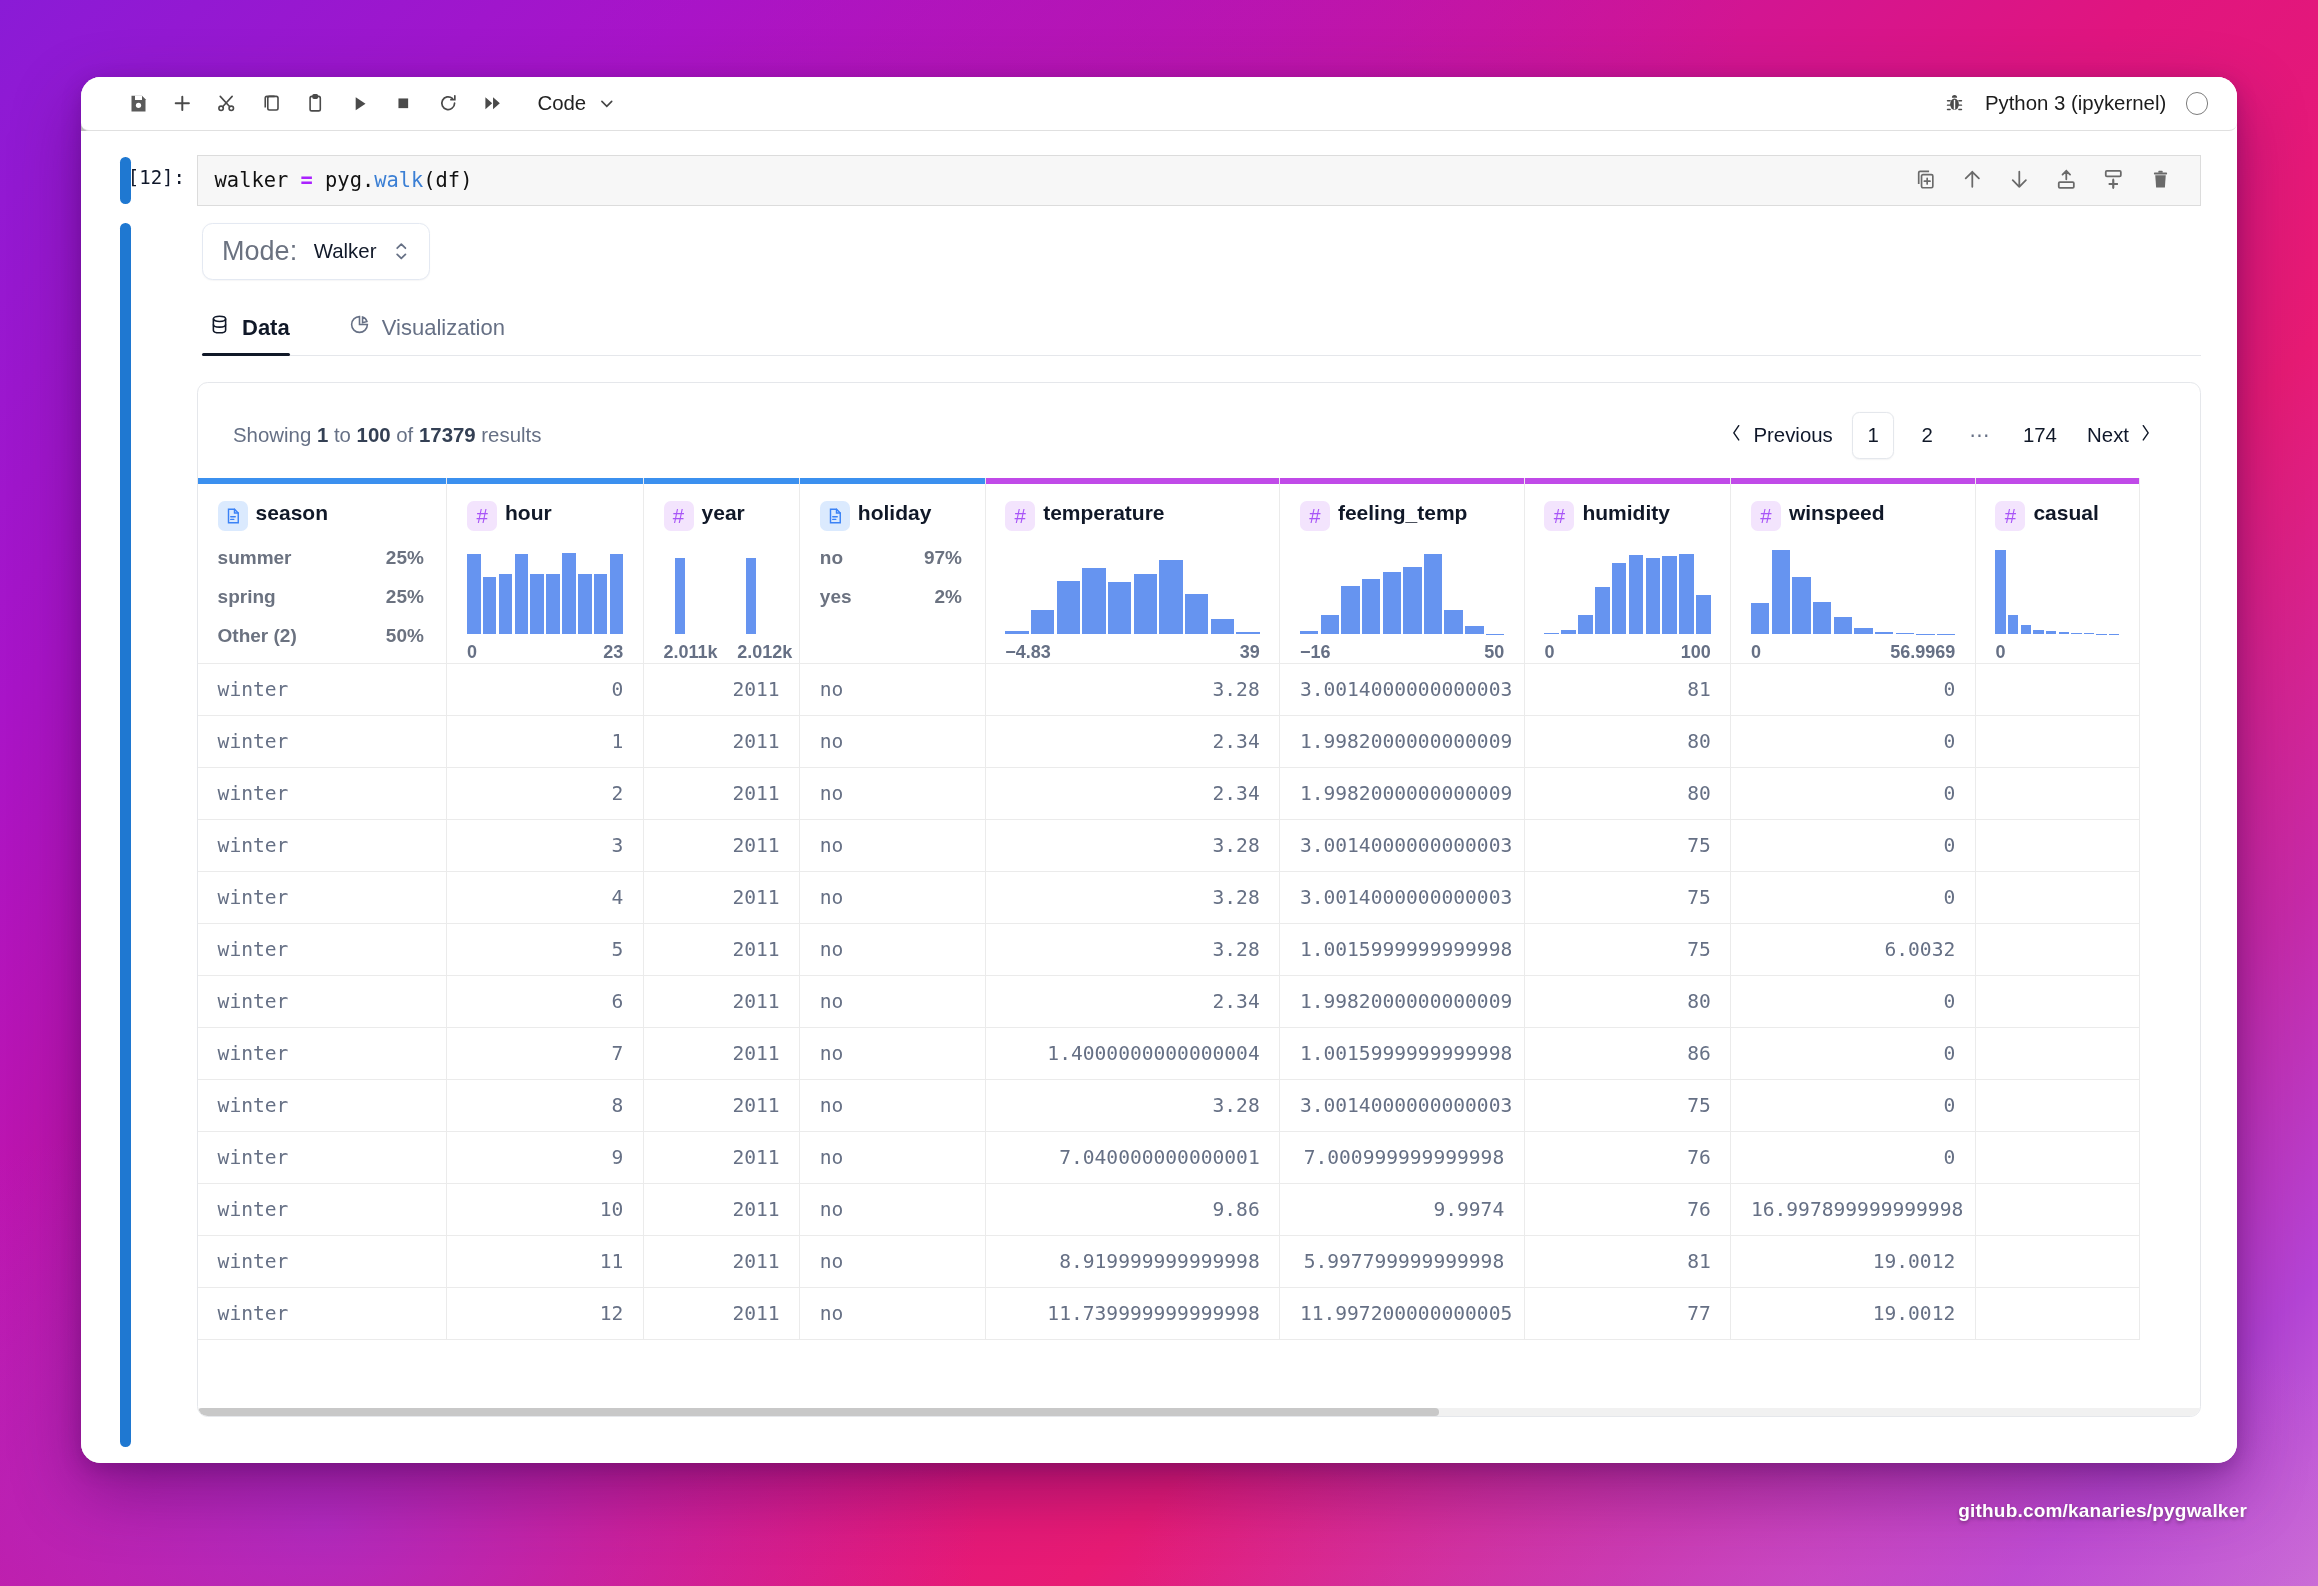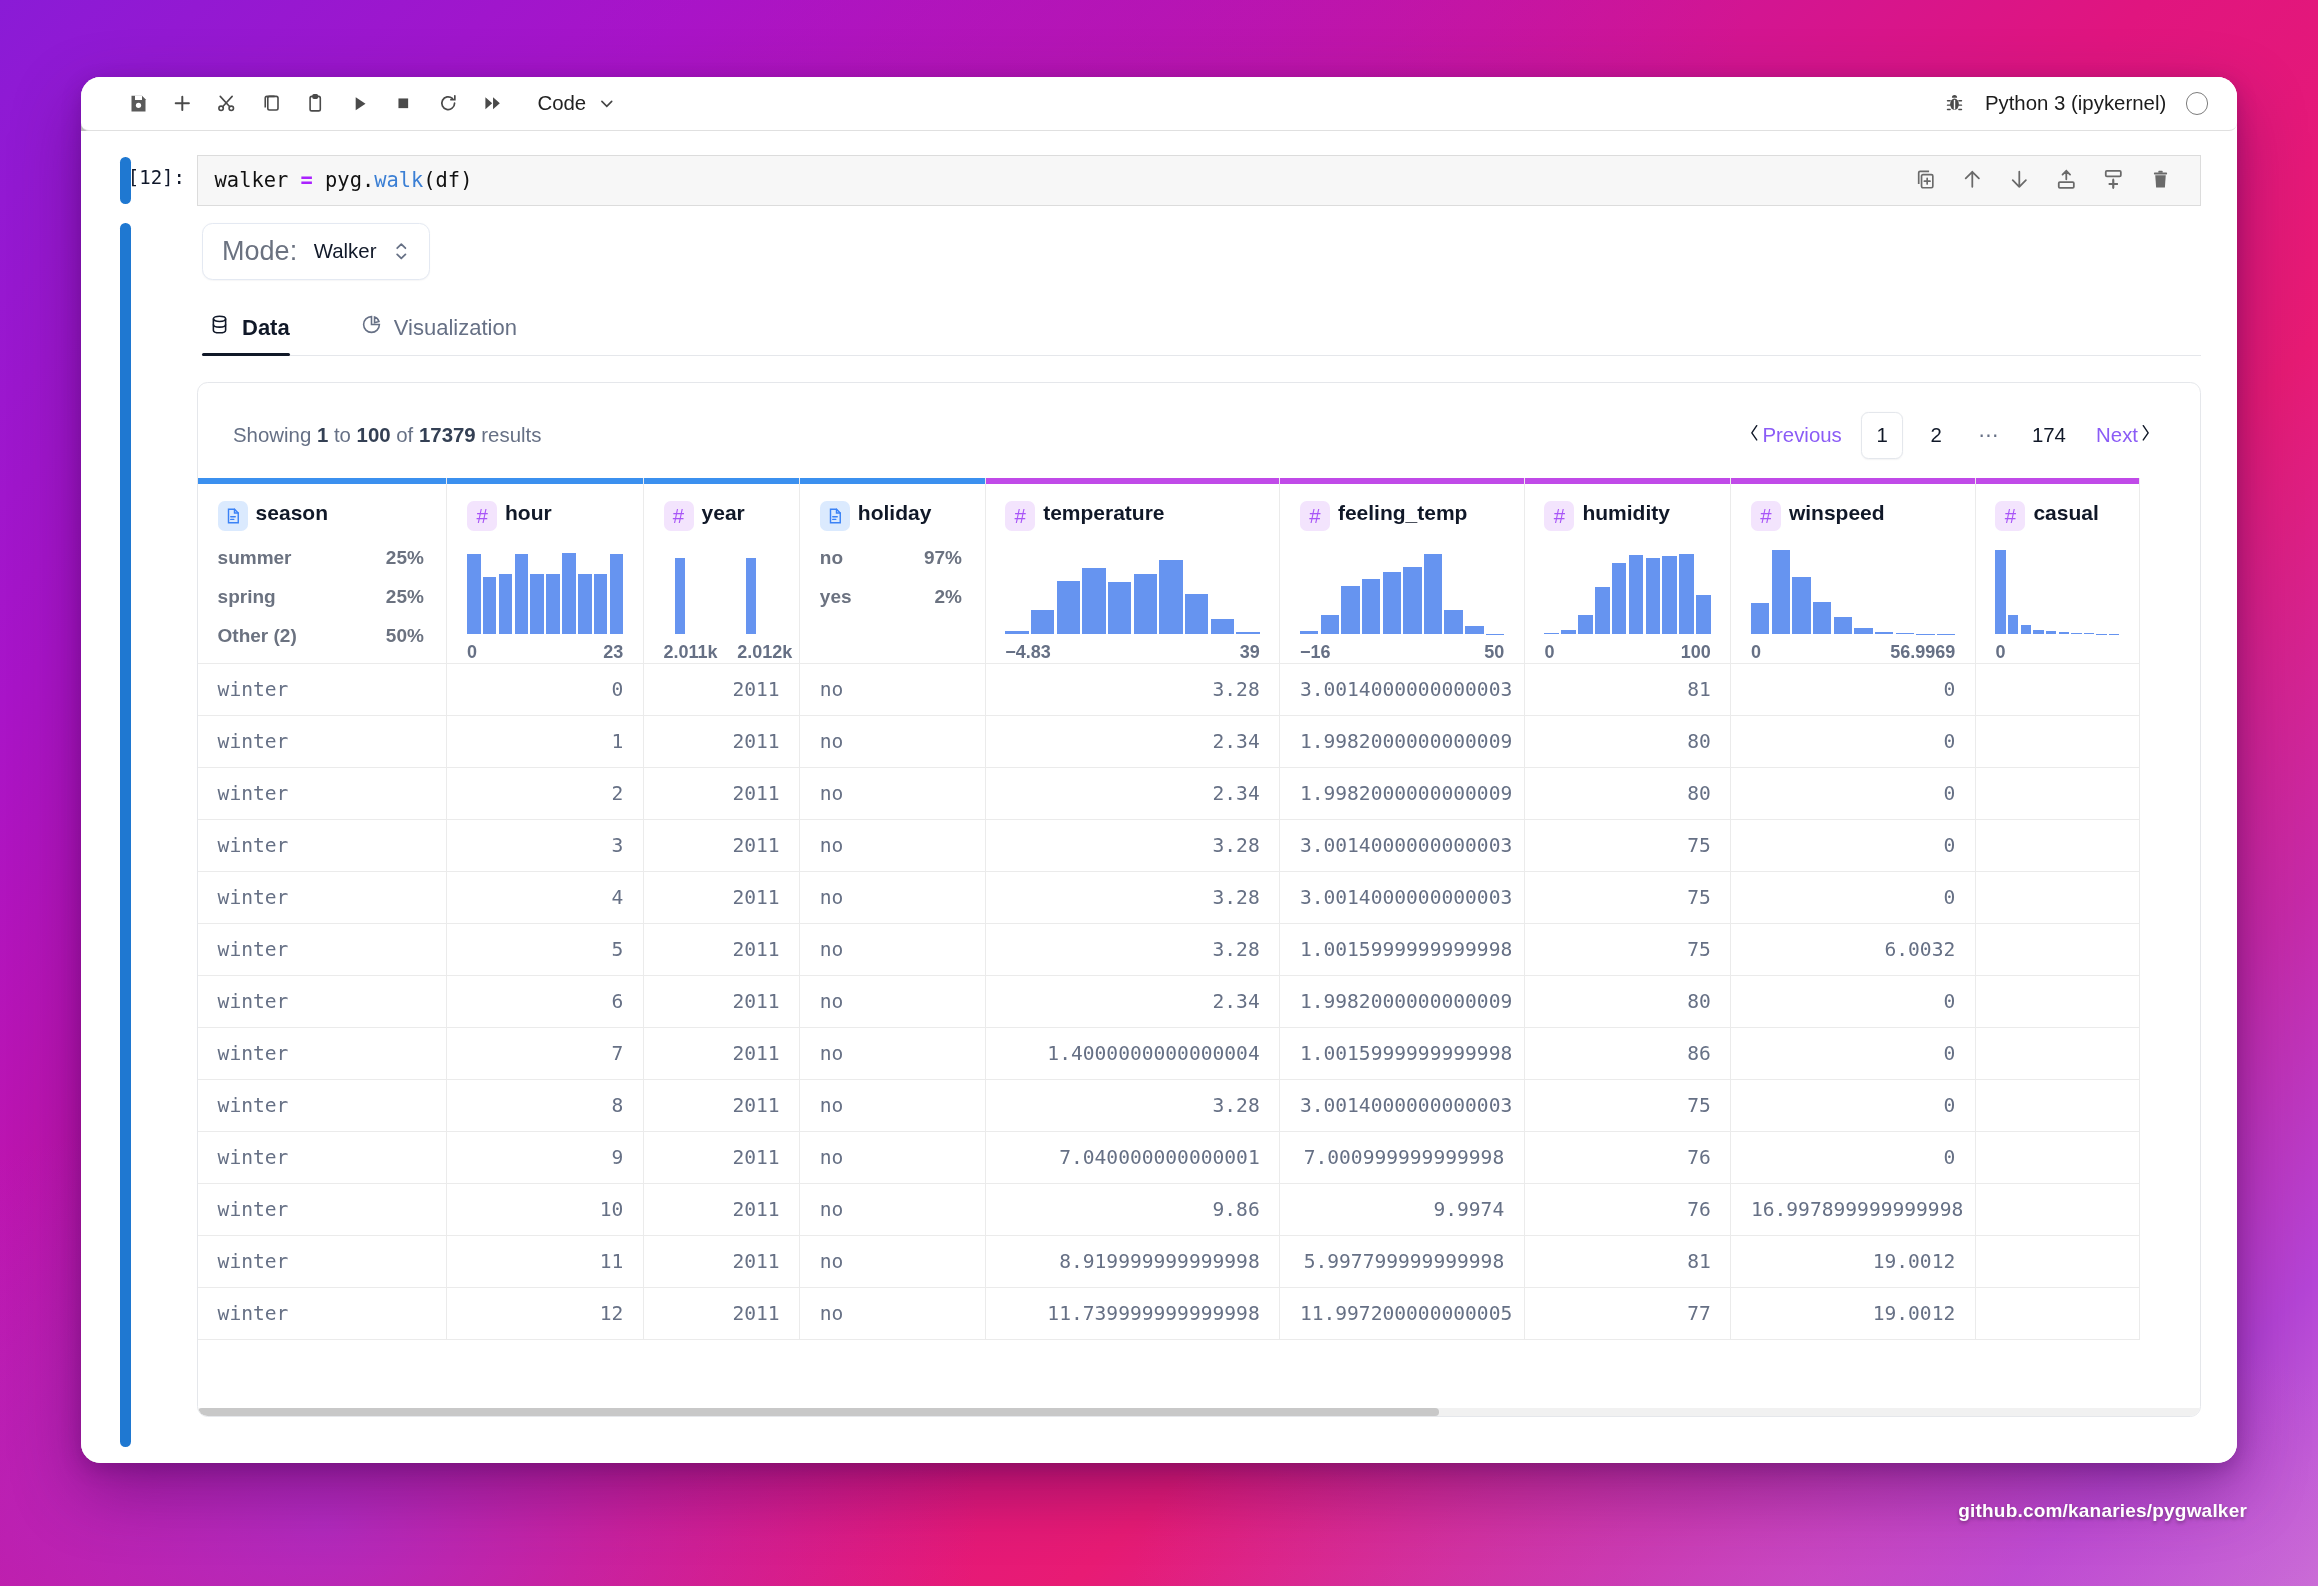--- a/index.html
+++ b/index.html
@@ -182,21 +182,21 @@
     cursor: pointer;
     margin-left: 4.5px;
   }
   .mode-label { font-size: 27px; color: #6b7280; }
   .mode-value { font-size: 20.4px; color: #101828; font-weight: 500; }
   .mode-chev { display: flex; flex-direction: column; gap: 2.3px; color: #667085; }
 
   .tabs {
     display: flex;
     align-items: flex-end;
-    gap: 12px;
+    gap: 0;
     margin-top: 22.6px;
     margin-left: 4.5px;
     border-bottom: 1.5px solid #e5e7eb;
     width: calc(100% - 4.5px);
   }
   .tab {
     display: flex; align-items: center; gap: 12px;
     padding: 12px 19.6px 13.6px 7.5px;
     font-size: 22px;
     cursor: pointer;
@@ -222,22 +222,22 @@
   }
 
   .pager {
     display: flex; align-items: center;
     padding: 29px 35px 19.6px 35px;
   }
   .pager-info { font-size: 20.4px; color: #667085; }
   .pager-info b { color: #344054; font-weight: bold; }
   .pager-nav { margin-left: auto; display: flex; align-items: center; gap: 3px; }
   .pg-btn {
-    display: flex; align-items: center; 
-    font-size: 20.4px; color: #8b5cf6;
+    display: flex; align-items: center; gap: 9px;
+    font-size: 20.4px; color: #0f172a;
     padding: 7.5px 12px; border-radius: 7.5px; cursor: pointer;
   }
   .pg-num {
     min-width: 42px; height: 47px;
     display: flex; align-items: center; justify-content: center;
     font-size: 20.4px; color: #101828; cursor: pointer;
     border-radius: 7.5px; padding: 0 10.6px;
     margin: 0 4.5px;
   }
   .pg-num.current {

